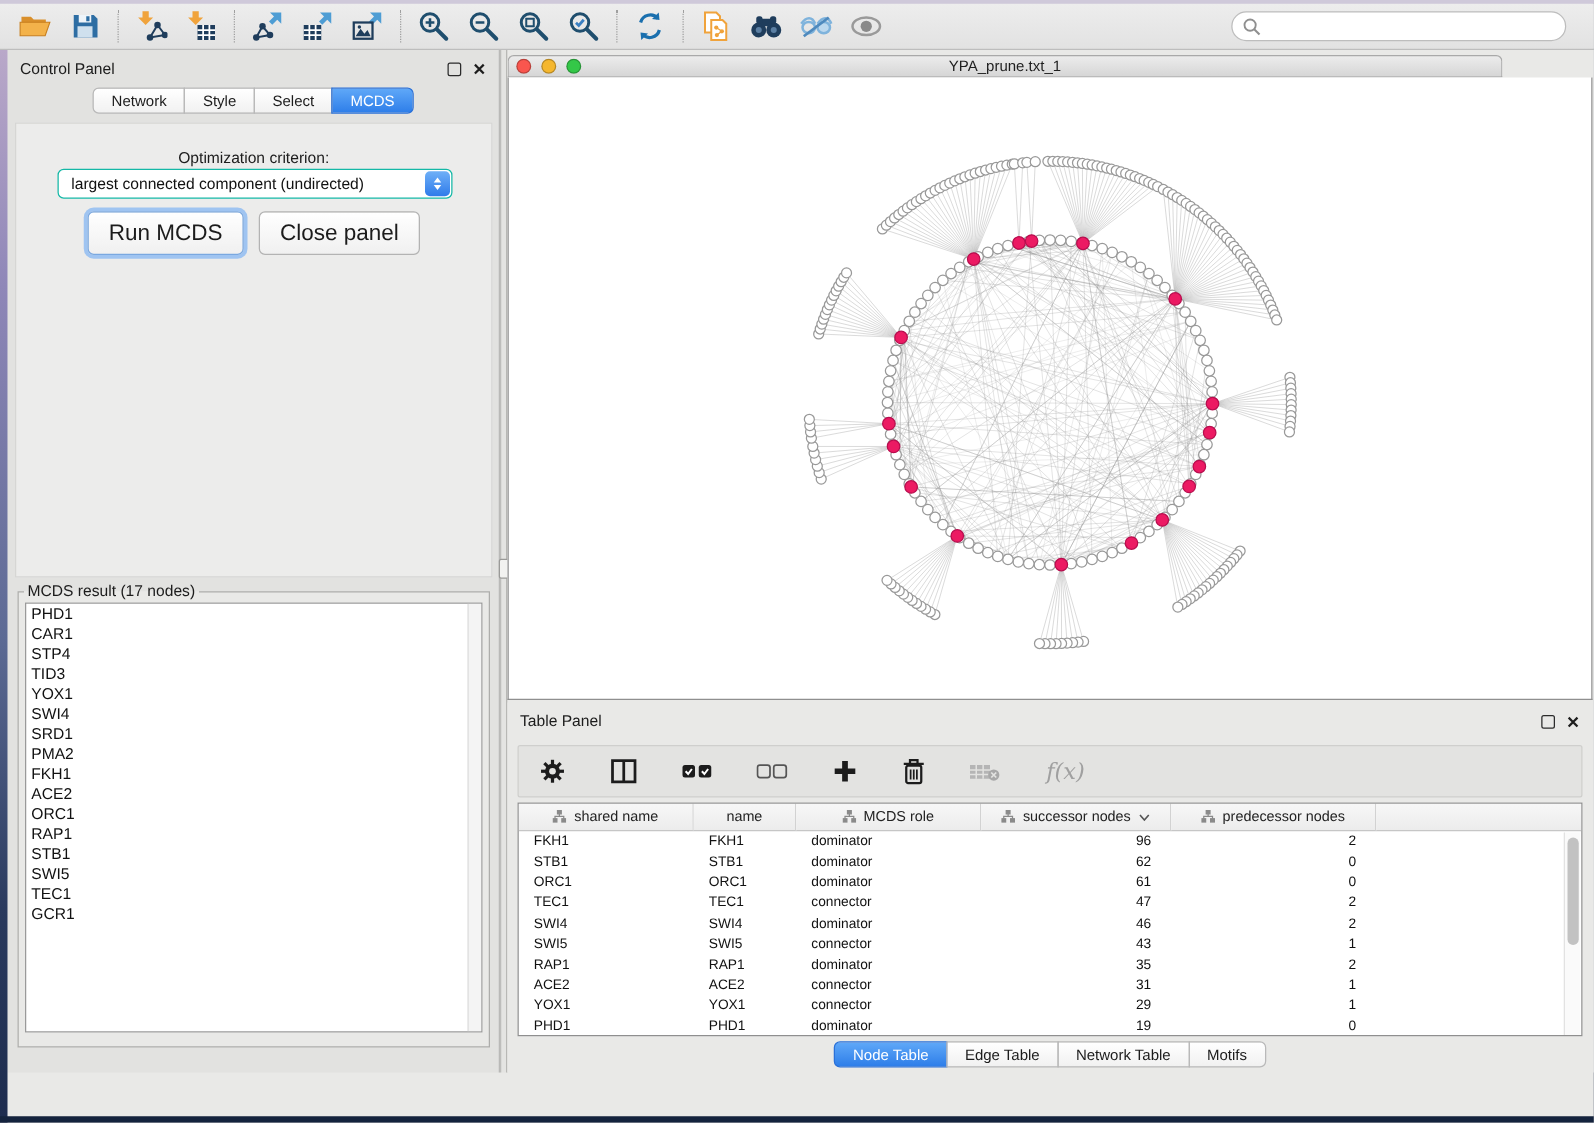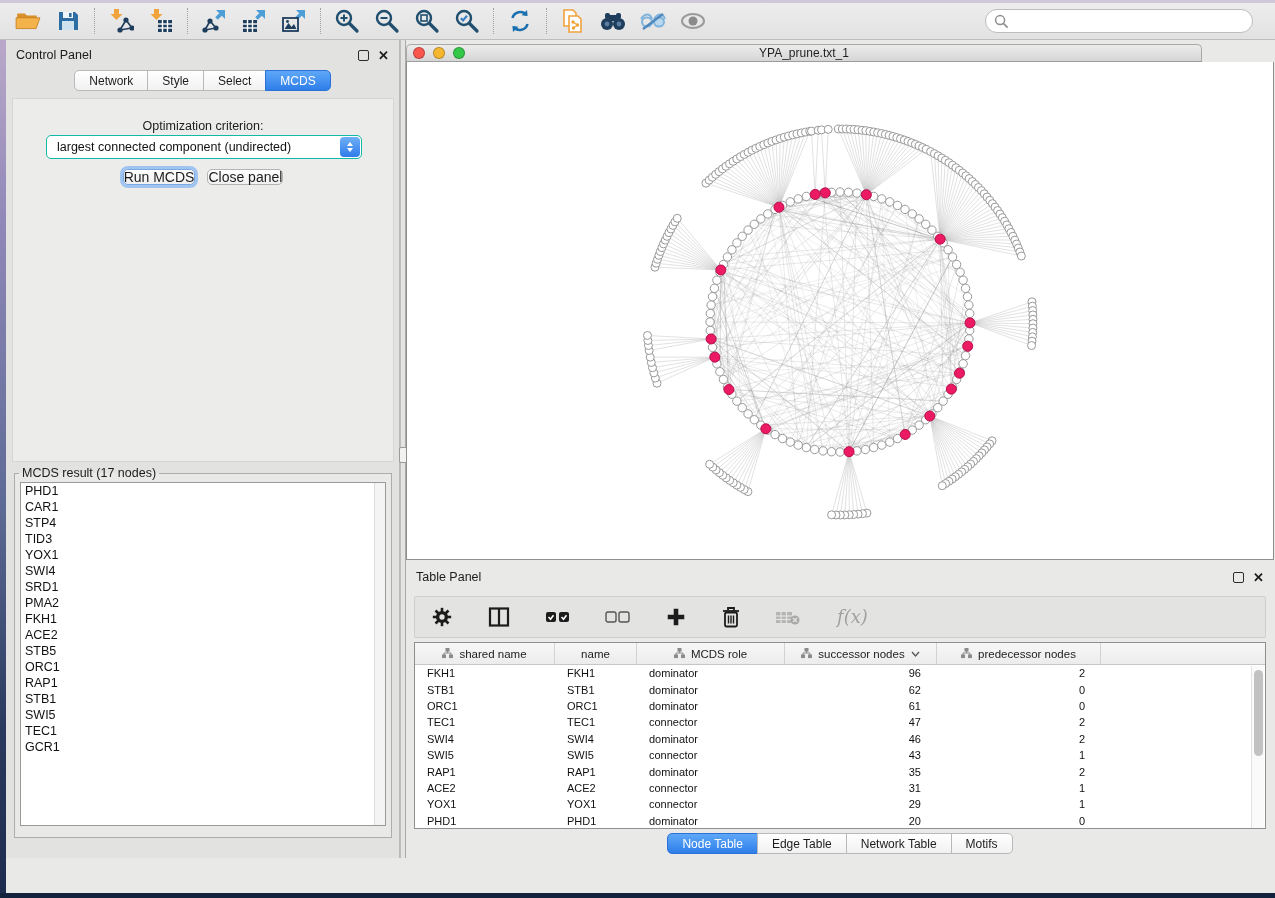--- a/index.html
+++ b/index.html
@@ -40,22 +40,22 @@
 
   .cp-inner { position:absolute; left:6px; top:58px; width:382px; height:364px; background:#ececeb; border:1px solid #d6d6d4; }
   .opt-label { text-align:center; font-size:12.5px; color:#1c1c1c; margin-top:20px; }
   .opt-select { position:absolute; left:33px; top:36px; width:316px; height:24px; background:#fff; border:1px solid #14b8a6;
                 border-radius:5px; display:flex; align-items:center; font-size:12.5px; color:#111; padding-left:10px; }
   .opt-stepper { position:absolute; right:1px; top:1px; width:20px; height:20px; border-radius:4px;
                  background:linear-gradient(#6fb0f7,#2f7bea); display:flex; flex-direction:column; align-items:center; justify-content:center; gap:2px;}
   .tri-up { width:0; height:0; border-left:3.5px solid transparent; border-right:3.5px solid transparent; border-bottom:4.5px solid #fff;}
   .tri-dn { width:0; height:0; border-left:3.5px solid transparent; border-right:3.5px solid transparent; border-top:4.5px solid #fff;}
   .btn-row { position:absolute; left:0; top:70px; width:100%; display:flex; justify-content:center; gap:12px; }
-  .mac-btn { height:16px; padding:0 0; background:linear-gradient(#ffffff,#f0f0f0); border:1px solid #b3b3b3;
-             border-radius:5px; font-size:14px; color:#1c1c1c; display:flex; align-items:center;}
+  .mac-btn { height:35px; padding:0 16px; background:linear-gradient(#ffffff,#f0f0f0); border:1px solid #b3b3b3;
+             border-radius:5px; font-size:18px; color:#1c1c1c; display:flex; align-items:center;}
   .mac-btn.default { box-shadow:0 0 0 3px rgba(108,170,245,.6); border-color:#7aa8e0; }
 
   fieldset.mcds-result { position:absolute; left:8px; top:426px; width:378px; height:372px;
                          border:1px solid #adadab; background:#e9e9e7; }
   fieldset.mcds-result legend { font-size:12.5px; color:#1c1c1c; margin-left:4px; padding:0 3px; }
   .mcds-list { position:absolute; left:5px; top:2px; width:366px; height:344px; background:#fff; border:1px solid #9a9a9a; overflow:hidden;}
   .mcds-scroll { position:absolute; right:0; top:0; width:11px; height:100%; background:#f4f4f4; border-left:1px solid #ddd; }
   .mcds-item { font-size:12.5px; color:#111; line-height:16px; padding-left:4px; }
 
   .splitter { position:absolute; left:400px; top:40px; width:6px; height:818px; background:#e4e4e2; border-left:1px solid #bdbdbb; border-right:1px solid #a9a9a7;}
@@ -303,21 +303,20 @@
       <div class="mcds-item">PHD1</div>
           <div class="mcds-item">CAR1</div>
           <div class="mcds-item">STP4</div>
           <div class="mcds-item">TID3</div>
           <div class="mcds-item">YOX1</div>
           <div class="mcds-item">SWI4</div>
           <div class="mcds-item">SRD1</div>
           <div class="mcds-item">PMA2</div>
           <div class="mcds-item">FKH1</div>
           <div class="mcds-item">ACE2</div>
-          <div class="mcds-item">STB5</div>
           <div class="mcds-item">ORC1</div>
           <div class="mcds-item">RAP1</div>
           <div class="mcds-item">STB1</div>
           <div class="mcds-item">SWI5</div>
           <div class="mcds-item">TEC1</div>
           <div class="mcds-item">GCR1</div>
         </div>
     </fieldset>
   </div>
 
@@ -1239,21 +1238,21 @@
               <div class="nt-cell">YOX1</div>
               <div class="nt-cell">connector</div>
               <div class="nt-cell num">29</div>
               <div class="nt-cell num">1</div>
               <div class="nt-cell"></div>
             </div>
             <div class="nt-row">
               <div class="nt-cell">PHD1</div>
               <div class="nt-cell">PHD1</div>
               <div class="nt-cell">dominator</div>
-              <div class="nt-cell num">20</div>
+              <div class="nt-cell num">19</div>
               <div class="nt-cell num">0</div>
               <div class="nt-cell"></div>
             </div>
           </div>
         <div class="nt-scroll">
             <div class="nt-thumb"></div>
           </div>
       </div>
 
       <div class="tp-tabs seg-row" id="tp-tabs">

